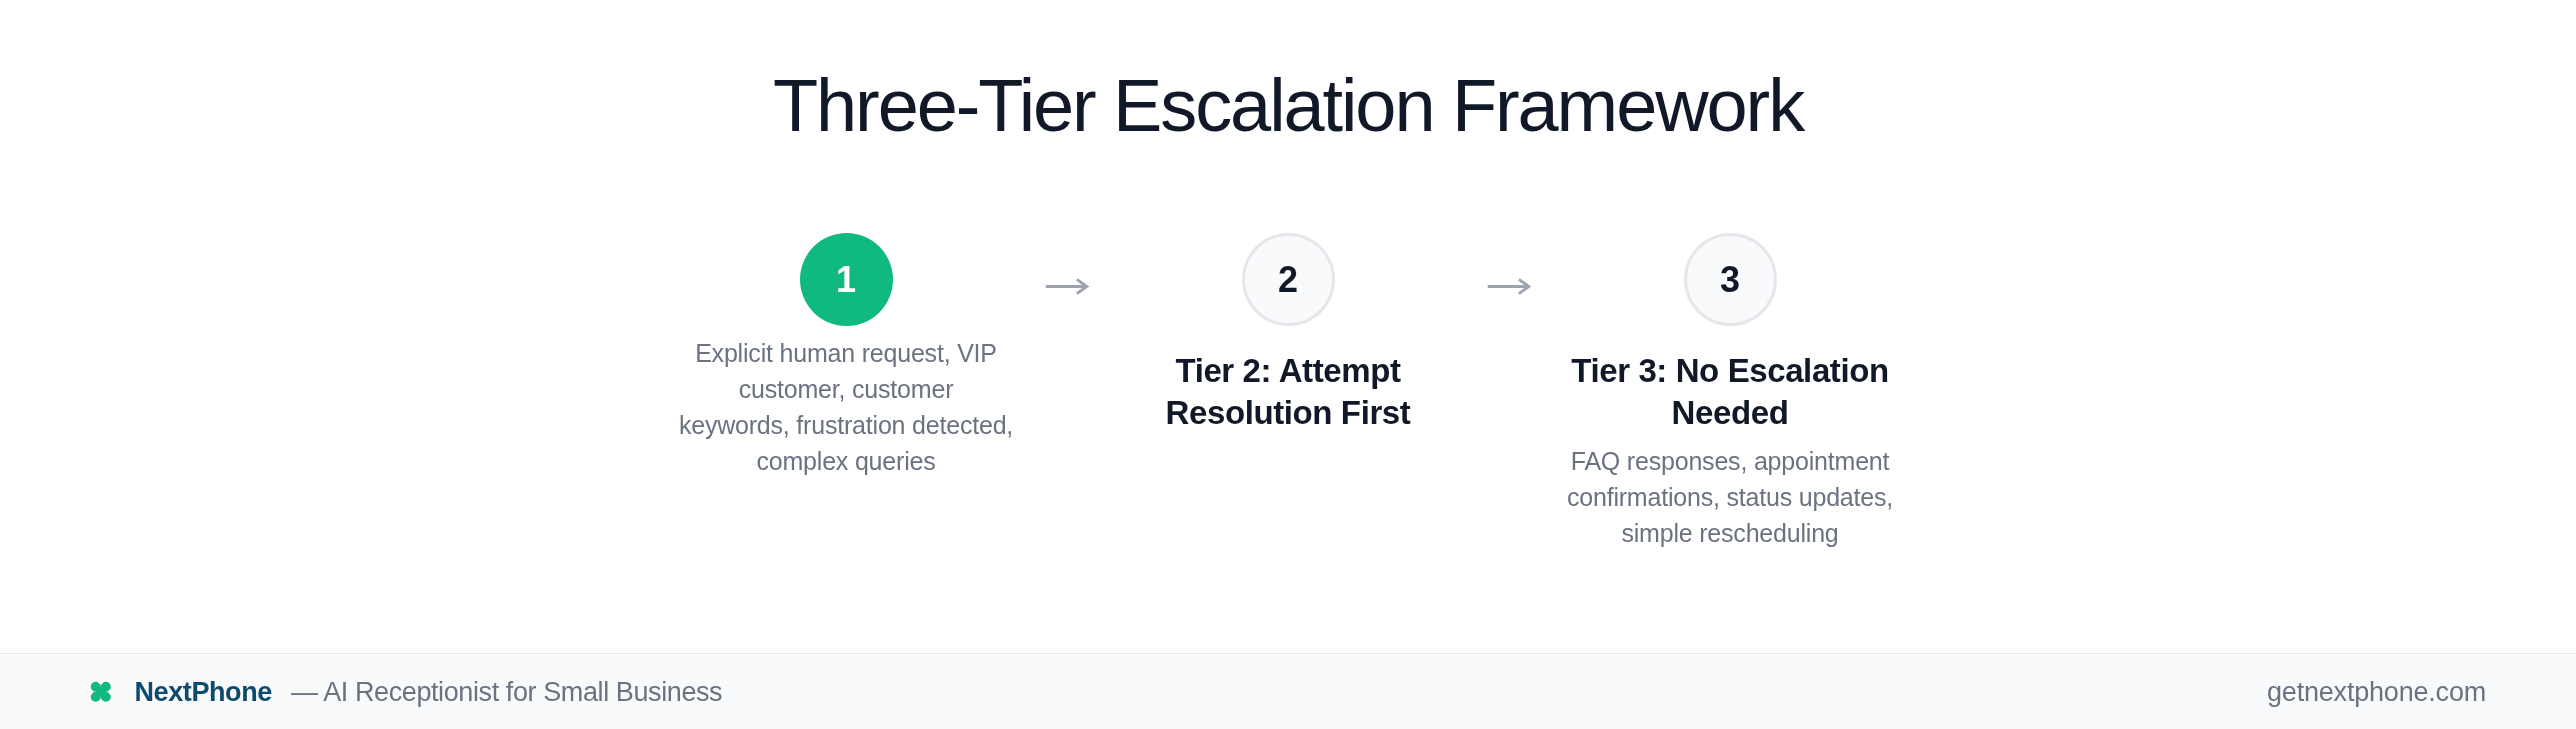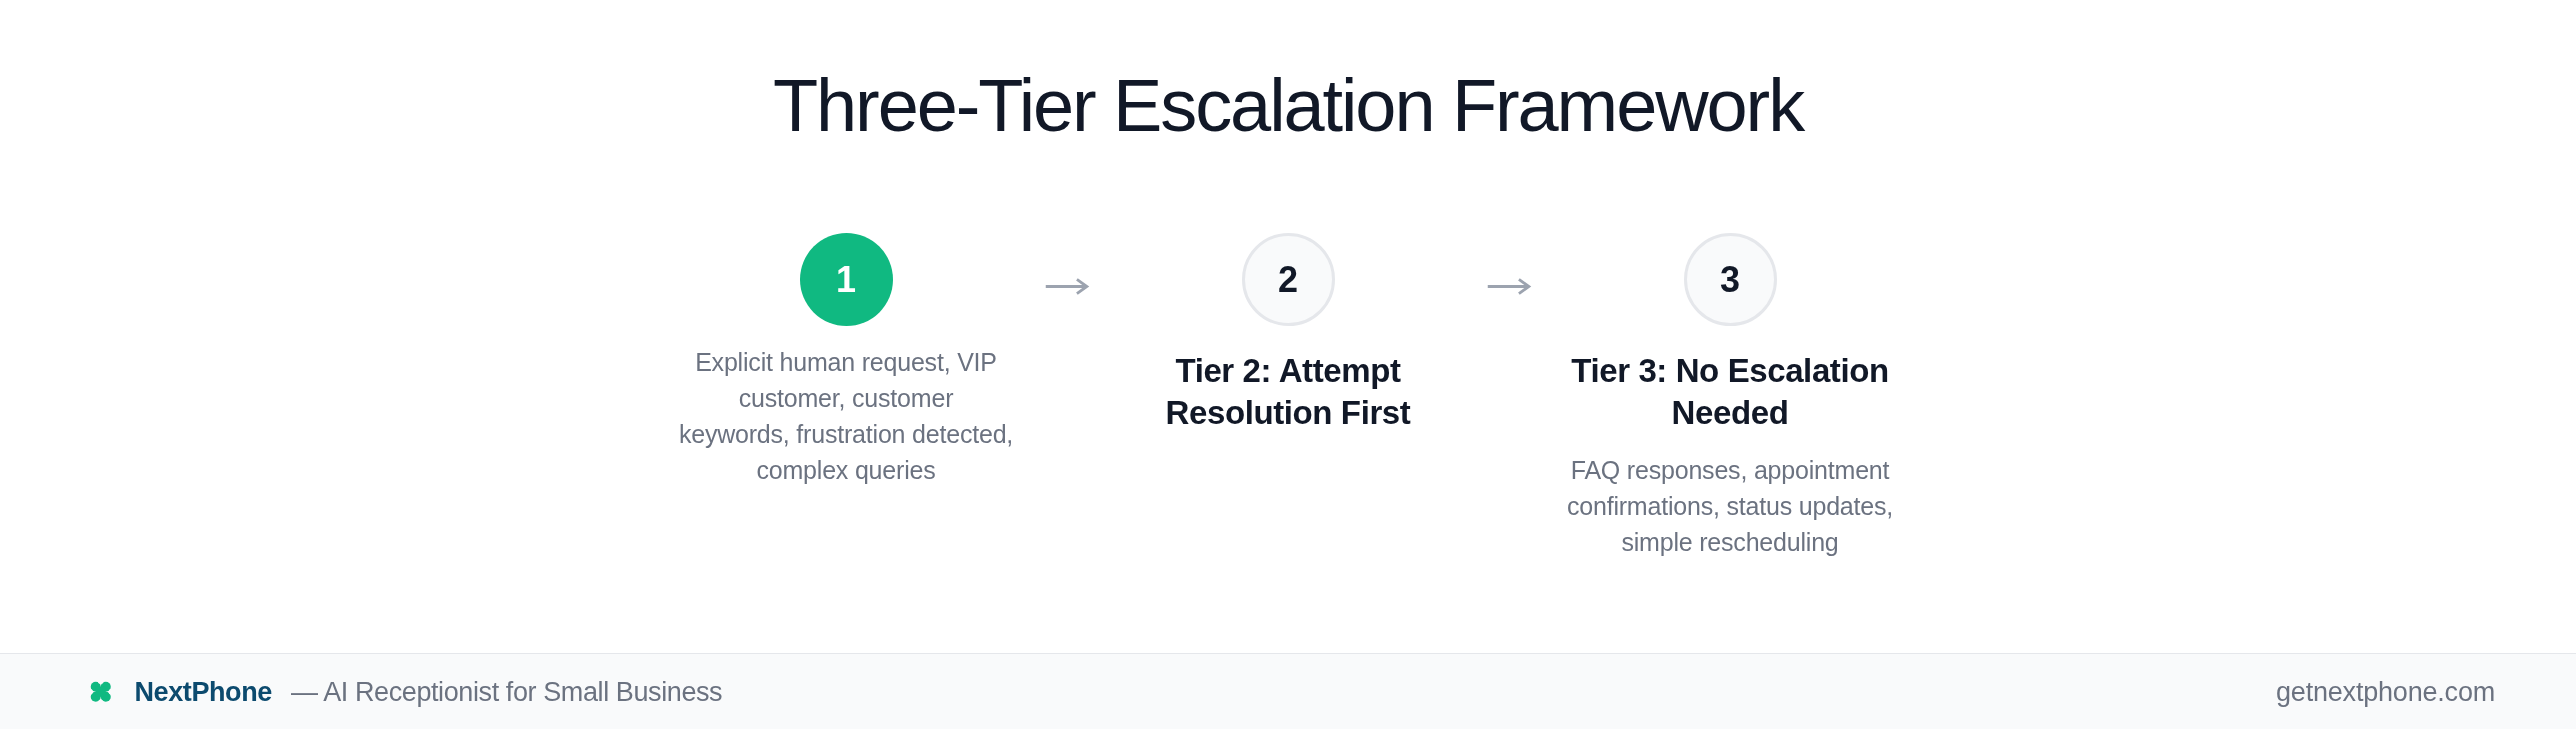--- a/index.html
+++ b/index.html
@@ -29,21 +29,21 @@
     font-size: 36px; font-weight: 700;
   }
   .circle.active { background: #10b981; color: #ffffff; }
   .circle.inactive { background: #f9fafb; color: #111827; border: 3.6px solid #e5e7eb; }
   .step-title {
     margin-top: 24px;
     font-size: 33px; font-weight: 700; letter-spacing: -0.4px;
     line-height: 42px; color: #111827;
   }
   .step-desc {
-    margin-top: 18px;
+    margin-top: 9px;
     font-size: 25px; line-height: 36px; color: #6b7280;
     letter-spacing: -0.2px;
   }
   .arrow {
     position: absolute; top: 259px; width: 57px; height: 54px;
     display: flex; align-items: center; justify-content: center;
     color: #9ca3af;
   }
   .footer {
     position: absolute; left: 0; top: 653px; width: 2576px; height: 77px;
@@ -51,21 +51,21 @@
     box-sizing: border-box;
   }
   .footer-left {
     position: absolute; left: 90px; top: 0; height: 76px;
     display: flex; align-items: center;
   }
   .logo { width: 21.5px; height: 21.5px; margin-right: 23px; }
   .brand { font-size: 27px; font-weight: 700; color: #0c4a6e; letter-spacing: -0.4px; }
   .tagline { font-size: 27px; color: #6b7280; margin-left: 19px; letter-spacing: -0.4px; }
   .footer-right {
-    position: absolute; right: 81px; top: 0; height: 76px;
+    position: absolute; right: 90px; top: 0; height: 76px;
     display: flex; align-items: center;
     font-size: 27px; color: #6b7280; letter-spacing: -0.2px;
   }
 </style>
 </head>
 <body>
 
 <div class="title">Three-Tier Escalation Framework</div>
 
 <div class="step" style="left: 660px;">

